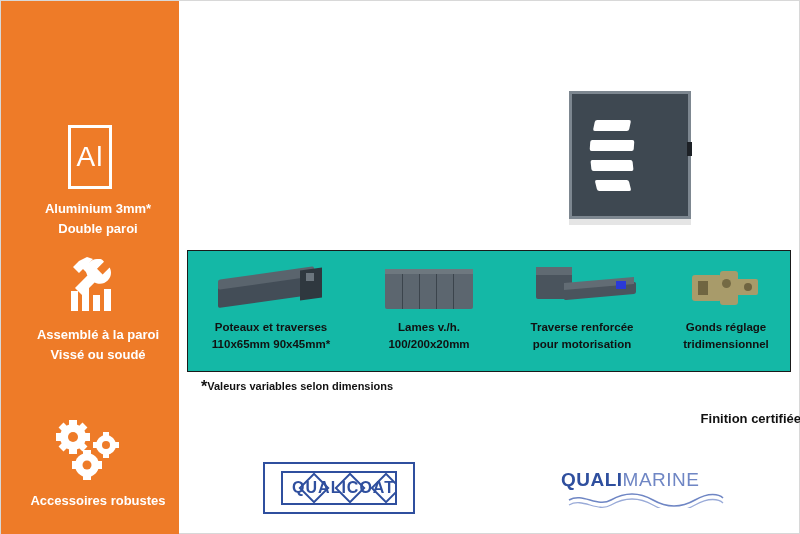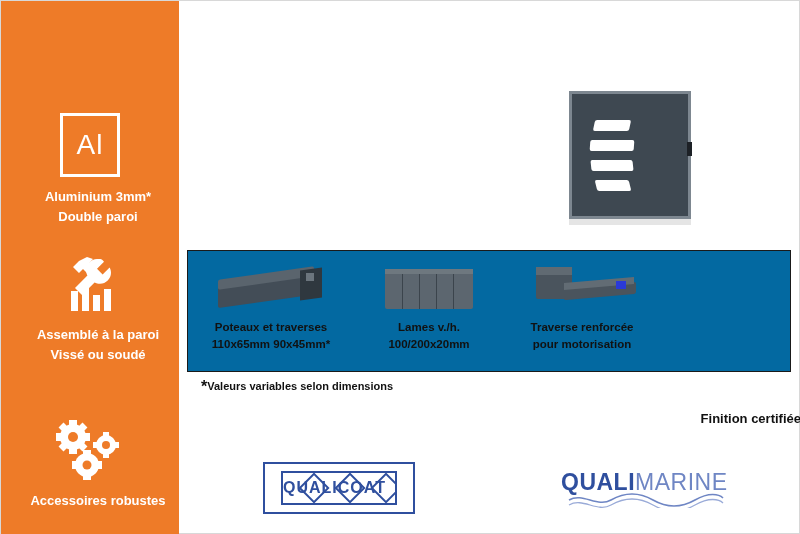--- a/index.html
+++ b/index.html
@@ -22,22 +22,22 @@
     position: absolute;
     left: 0; top: 0;
     width: 178px; height: 534px;
     background: #ee7b28;
     color: #ffffff;
     text-align: center;
   }
   .side-block { position: absolute; width: 178px; text-align: center; }
 
   .al-box {
-    width: 60px; height: 64px;
-    margin: 4px auto 10px auto;
+    width: 44px; height: 64px;
+    margin: 16px auto 10px auto;
     border: 3px solid #ffffff;
     display: flex; align-items: center; justify-content: center;
     font-size: 28px; font-weight: normal; color: #ffffff;
     letter-spacing: 1px;
   }
   .side-cap {
     font-size: 13px;
     color: #ffffff;
     line-height: 1.55;
     font-weight: bold;
@@ -85,21 +85,21 @@
     width: 122px; height: 6px;
     background: rgba(0,0,0,0.10);
   }
 
   
   #components {
     position: absolute;
     left: 186px; top: 249px;
     width: 604px; height: 122px;
     border: 1px solid #1a1a1a;
-    background: #0369a1;
+    background: #14b8a6;
   }
   .comp {
     position: absolute;
     top: 0; height: 122px;
     text-align: center;
   }
   .comp-art {
     position: relative;
     height: 60px; margin-top: 8px;
   }
@@ -150,21 +150,21 @@
     left: 262px; top: 461px;
     width: 152px; height: 52px;
     border: 2px solid #2f4f9e;
     background: #ffffff;
     display: flex; align-items: center; justify-content: center;
   }
   #qc-inner {
     position: relative;
     width: 116px; height: 34px;
     border: 2px solid #2f4f9e;
-    display: flex; align-items: center; justify-content: flex-start;
+    display: flex; align-items: center; justify-content: flex-end;
     overflow: hidden;
   }
   #qc-text {
     font-size: 16px;
     font-weight: bold;
     color: #2f4f9e;
     letter-spacing: 1px;
     z-index: 2;
   }
   .qc-diamond {
@@ -174,21 +174,21 @@
     transform: rotate(45deg);
     top: 4px;
   }
 
   #qualimarine {
     position: absolute;
     left: 560px; top: 468px;
     width: 170px; height: 40px;
   }
   #qm-text {
-    font-size: 23px;
+    font-size: 19px;
     letter-spacing: 0.5px;
     color: #2f4f9e;
     font-weight: bold;
   }
   #qm-text .light { color: #6f86c4; font-weight: normal; }
   #qm-wave { position: absolute; left: 6px; top: 23px; }
 </style>
 </head>
 <body>
 
@@ -293,20 +293,32 @@
         <div class="trav-a" style="left:32px; top:12px; width:36px; height:28px; border-radius:2px;"></div>
         <div class="trav-a" style="left:32px; top:8px; width:36px; height:8px; background:#606a72;"></div>
         <div class="trav-a" style="left:60px; top:26px; width:72px; height:12px; transform:skewY(-5deg); border-radius:2px;"></div>
         <div class="trav-a" style="left:60px; top:21px; width:70px; height:7px; transform:skewY(-5deg); background:#626c74;"></div>
         <div class="trav-blue" style="left:112px; top:22px; width:10px; height:8px;"></div>
       </div>
       <div class="comp-label">Traverse renforcée</div>
       <div class="comp-label">pour motorisation</div>
     </div>
 
+    <div class="comp" style="left:472px; width:132px;">
+      <div class="comp-art">
+        <div class="gond-a" style="left:32px; top:16px; width:30px; height:26px; border-radius:3px;"></div>
+        <div class="gond-b" style="left:38px; top:22px; width:10px; height:14px; background:#6f6541;"></div>
+        <div class="gond-a" style="left:60px; top:12px; width:18px; height:34px; border-radius:3px;"></div>
+        <div class="gond-b" style="left:62px; top:20px; width:9px; height:9px; border-radius:50%; background:#746a44;"></div>
+        <div class="gond-a" style="left:76px; top:20px; width:22px; height:16px; border-radius:2px;"></div>
+        <div class="gond-b" style="left:84px; top:24px; width:8px; height:8px; border-radius:50%; background:#6f6541;"></div>
+      </div>
+      <div class="comp-label">Gonds réglage</div>
+      <div class="comp-label">tridimensionnel</div>
+    </div>
   </div>
 
   <div id="footnote">
     <span class="star">*</span><span>Valeurs variables selon dimensions</span>
   </div>
 
   <div id="finition">
     <span>Finition certifiée</span>
   </div>
 

